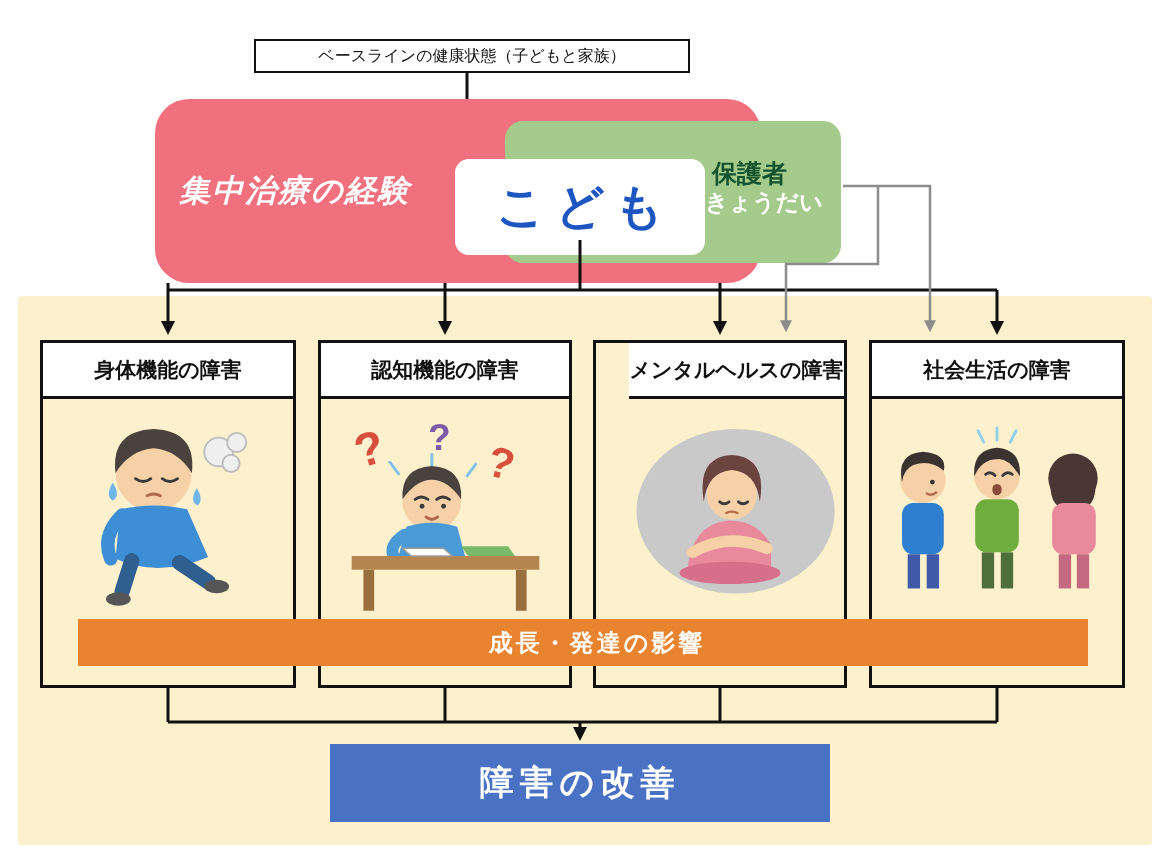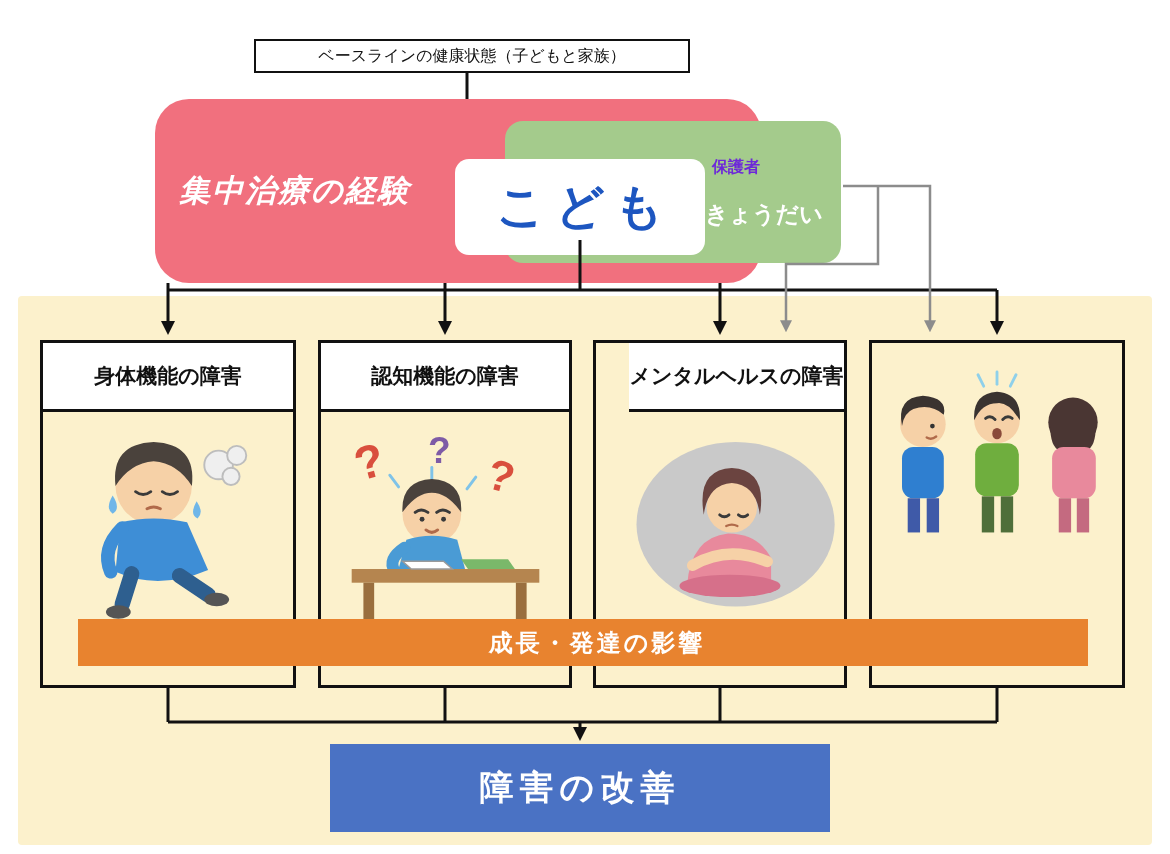--- a/index.html
+++ b/index.html
@@ -18,42 +18,42 @@
     border:2px solid #111; display:flex; align-items:center; justify-content:center;
     font-size:16px; color:#111; white-space:nowrap; }
 
   .panel { left:18px; top:296px; width:1134px; height:549px; background:var(--panel_cream); border-radius:4px; }
 
   .icu-box { left:155px; top:99px; width:606px; height:184px; background:var(--icu_red); border-radius:34px; }
   .icu-label { position:absolute; left:24px; top:0; height:100%; display:flex; align-items:center;
     font-size:31px; font-weight:bold; color:#fff; letter-spacing:2px;font-style:italic; }
 
   .family-box { left:505px; top:121px; width:336px; height:142px; background:var(--family_green); border-radius:18px; }
-  .guardian-label { position:absolute; left:207px; top:36px; color:#6d28d9; font-weight:bold; font-size:16px; }
-  .sibling-label  { position:absolute; left:200px; top:78px; color:#fff; font-weight:bold; font-size:23px; }
+  .guardian-label { position:absolute; left:207px; top:36px; color:#14532d; font-weight:bold; font-size:25px; }
+  .sibling-label  { position:absolute; left:200px; top:66px; color:#fff; font-weight:bold; font-size:23px; }
 
   .child-box { left:455px; top:159px; width:250px; height:96px; background:#fff; border-radius:14px;
     display:flex; align-items:center; justify-content:center; }
   .child-box span { font-size:48px; font-weight:bold; color:var(--child_text_blue); letter-spacing:10px; padding-left:10px; }
 
   .domain-box { top:340px; height:348px; background:var(--panel_cream); border:3px solid #111; }
   .d1 { left:40px;  width:256px; }
   .d2 { left:318px; width:254px; }
   .d3 { left:593px; width:254px;padding-left:33px; }
   .d4 { left:869px; width:256px; }
-  .domain-header { height:69px; background:#fff; border-bottom:3px solid #111;
+  .domain-header { height:56px; background:#fff; border-bottom:3px solid #111;
     display:flex; align-items:center; justify-content:center;
     font-size:21px; font-weight:bold; color:#111; white-space:nowrap; }
   .domain-body { position:relative; height:286px; display:flex; justify-content:center; align-items:flex-start; padding-top:10px; }
 
   .growth-bar { left:78px; top:619px; width:1010px; height:47px; background:var(--growth_orange);
     display:flex; align-items:center; justify-content:center; color:#fff; font-weight:bold;
     font-size:24px; letter-spacing:3px; z-index:5;padding-left:28px; }
 
-  .outcome-box { left:330px; top:744px; width:500px; height:88px; background:var(--outcome_blue);
+  .outcome-box { left:330px; top:744px; width:500px; height:78px; background:var(--outcome_blue);
     display:flex; align-items:center; justify-content:center; color:#fff; font-weight:bold;
     font-size:34px; letter-spacing:6px; }
 
   .overlay { left:0; top:0; width:1170px; height:854px; pointer-events:none; z-index:8; }
 </style>
 </head>
 <body>
 
 <div class="stage">
 
@@ -149,20 +149,23 @@
         <path d="M97 92 q5 4 10 0" stroke="#3a3a3a" stroke-width="3" fill="none" stroke-linecap="round"></path>
         <path d="M117 92 q5 4 10 0" stroke="#3a3a3a" stroke-width="3" fill="none" stroke-linecap="round"></path>
         <path d="M104 104 q6 -3 12 0" stroke="#b06a4a" stroke-width="2.5" fill="none" stroke-linecap="round"></path>
         <path d="M68 146 Q106 124 148 142" stroke="#f6d1a7" stroke-width="12" fill="none" stroke-linecap="round"></path>
         <ellipse cx="108" cy="168" rx="54" ry="12" fill="#d6708a"></ellipse>
       </svg>
     </div>
   </div>
 
   <div class="abs domain-box d4">
+    <div class="domain-header">
+      <span>社会生活の障害</span>
+    </div>
     <div class="domain-body">
       <svg width="228" height="205" viewBox="0 0 240 210">
 
         <circle cx="42" cy="72" r="24" fill="#f6d1a7"></circle>
         <path d="M20 74 Q14 44 42 42 Q68 44 64 62 Q50 50 32 56 Q22 60 20 74 Z" fill="#3a3330"></path>
         <circle cx="52" cy="74" r="2.5" fill="#333"></circle>
         <path d="M46 86 q5 3 10 -1" stroke="#b06a4a" stroke-width="2.5" fill="none" stroke-linecap="round"></path>
         <rect x="20" y="96" width="44" height="54" rx="12" fill="#2f7fd0"></rect>
         <rect x="26" y="150" width="13" height="36" fill="#3f5aa8"></rect>
         <rect x="46" y="150" width="13" height="36" fill="#3f5aa8"></rect>

